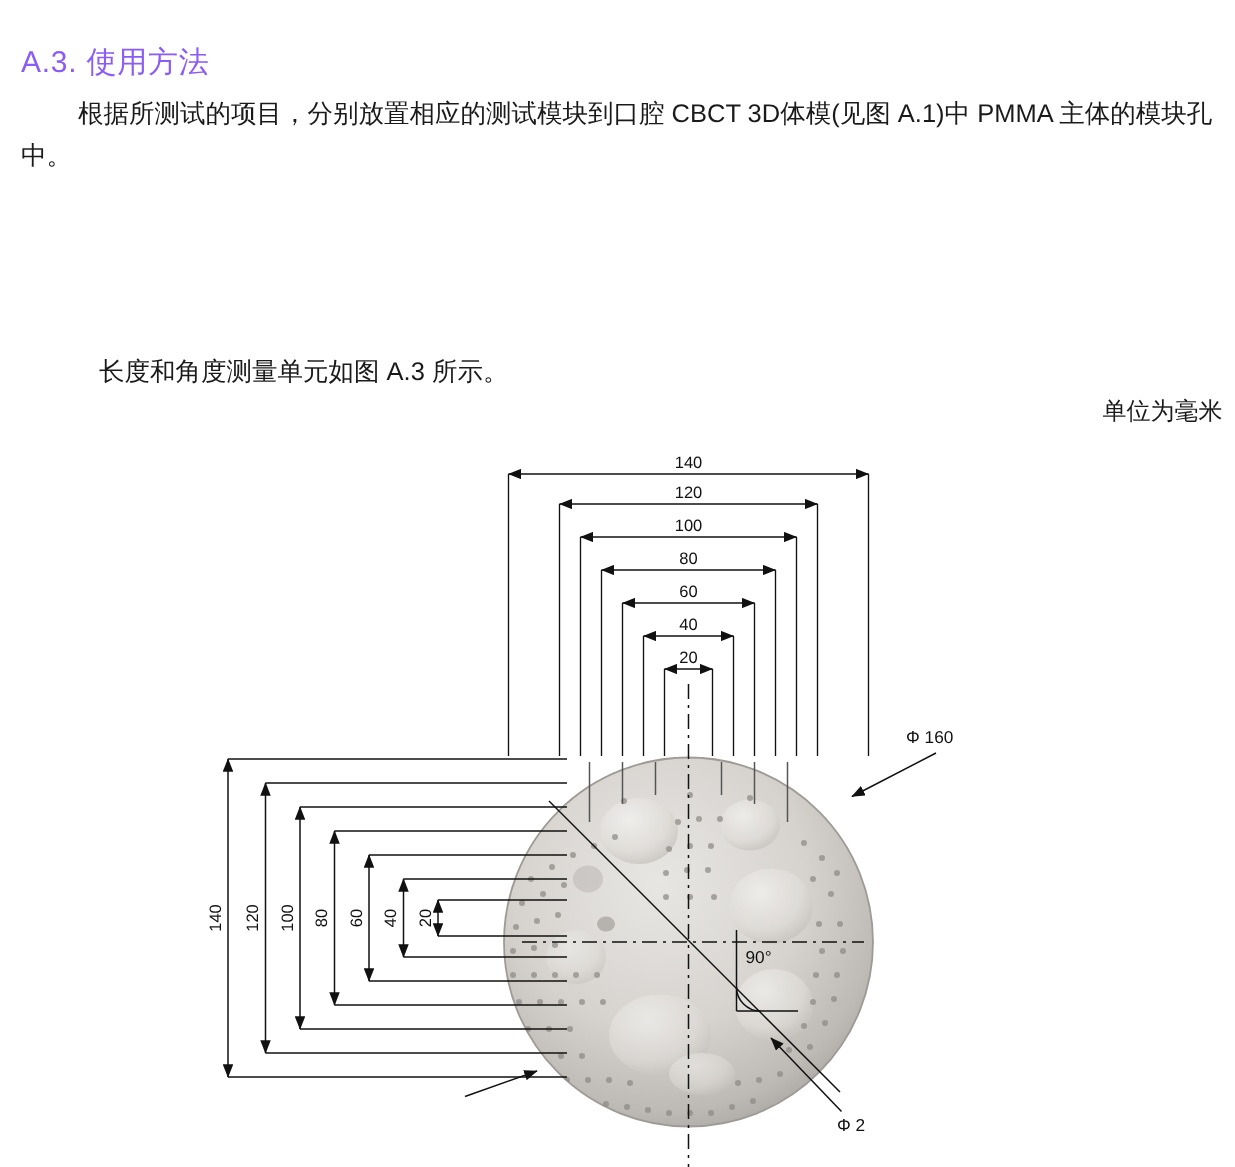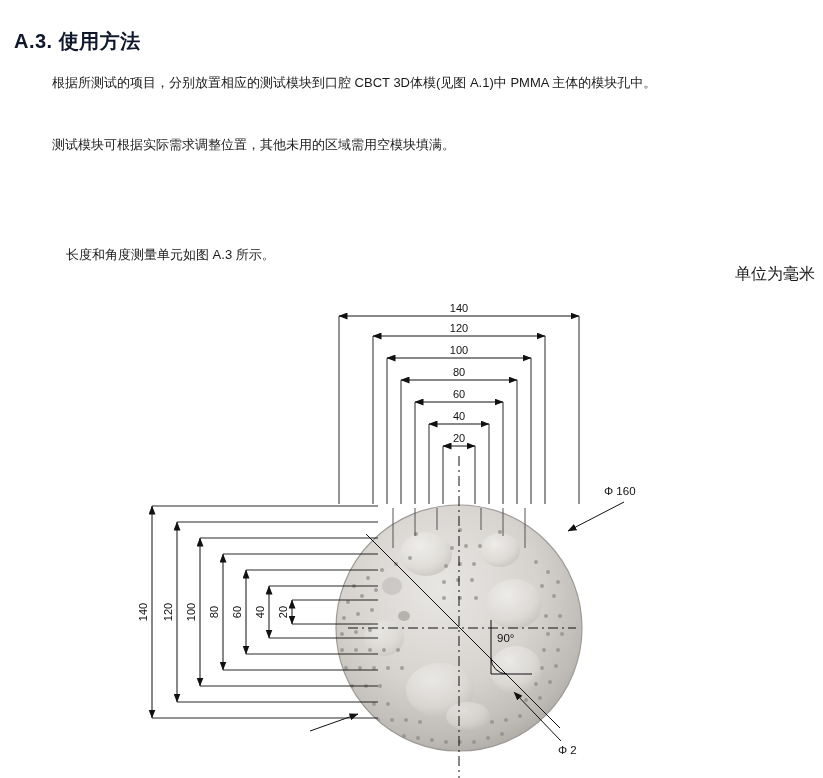--- a/index.html
+++ b/index.html
@@ -17,33 +17,33 @@
   }
   .page {
     position: relative;
     width: 823px;
     height: 778px;
   }
   h2.section-heading {
     position: absolute;
     margin: 0;
     font-size: 20px;
-    font-weight: bold;
+    font-weight: normal;
     letter-spacing: 0.5px;
-    color: #0f172a;
+    color: #8b5cf6;
     text-align: right;
   }
   #heading-a3 { left: 14px; top: 28px; }
   #heading-a4 { left: 14px; top: 196px; }
 
   p.body-text {
     position: absolute;
     margin: 0;
-    font-size: 13px;
-    line-height: 42px;
+    font-size: 17px;
+    line-height: 28px;
     color: #1a1a1a;
   }
   #para-1 {
     left: 14px;
     top: 62px;
     width: 800px;
     text-indent: 38px;
   }
   #para-2 {
     left: 14px;
@@ -95,21 +95,20 @@
 </style>
 </head>
 <body>
 
 <div class="page">
 
   <h2 class="section-heading" id="heading-a3">A.3.  使用方法</h2>
 
   <p class="body-text" id="para-1">根据所测试的项目，分别放置相应的测试模块到口腔 CBCT 3D体模(见图 A.1)中 PMMA 主体的模块孔中。</p>
 
-  <p class="body-text" id="para-2">测试模块可根据实际需求调整位置，其他未用的区域需用空模块填满。</p>
 
 
   <p class="body-text" id="para-3">长度和角度测量单元如图 A.3 所示。</p>
 
   <div id="unit-note">单位为毫米</div>
 
   <div id="figure-area">
     <svg width="823" height="492" viewBox="0 0 823 492" xmlns="http://www.w3.org/2000/svg">
       <defs>
         <radialGradient id="discGrad" cx="42%" cy="34%" r="72%">

